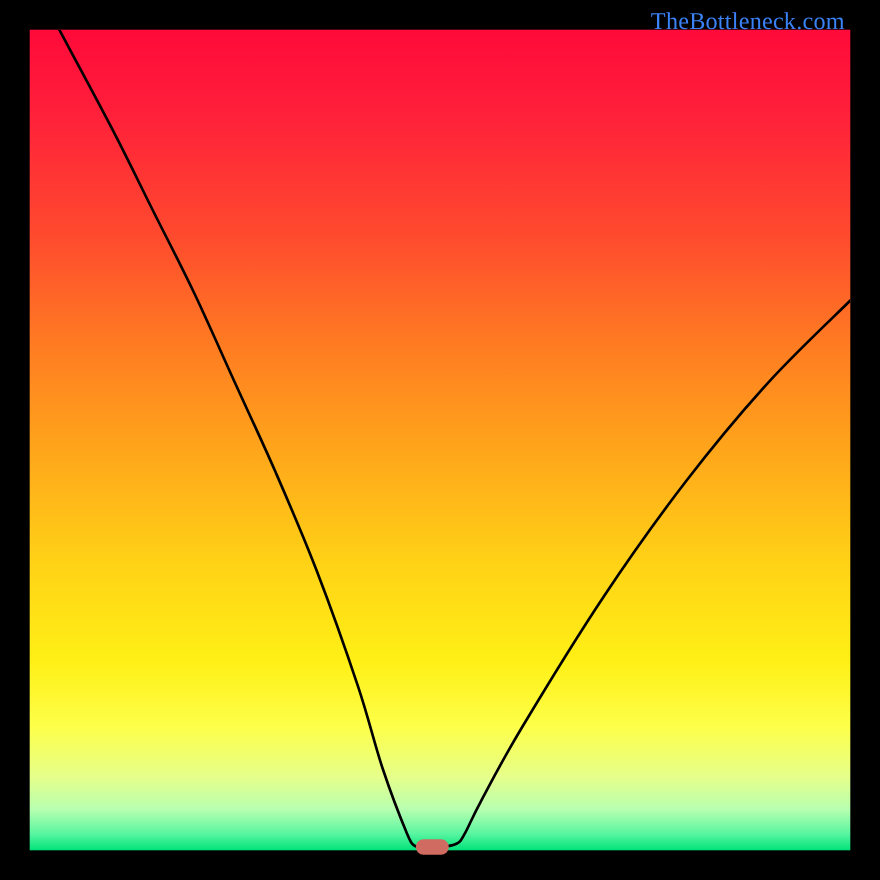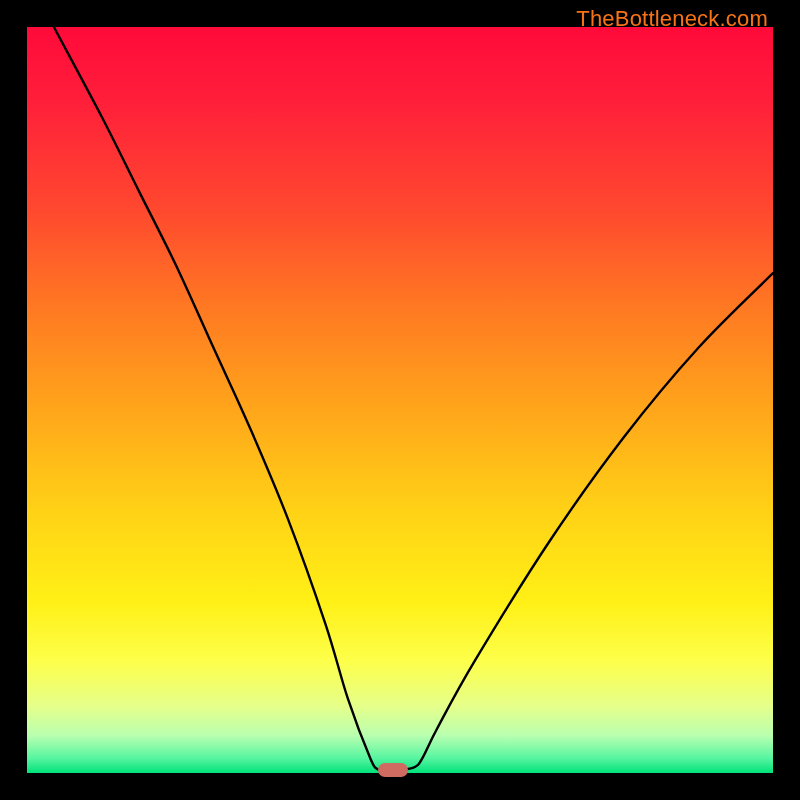--- a/index.html
+++ b/index.html
@@ -27,23 +27,23 @@
       #fdff4a 85%,
       #e6ff8a 91%,
       #b8ffb0 95%,
       #58f5a0 98%,
       #00e27a 100%);
   }
   .watermark {
     position: absolute;
     top: 6px;
     right: 32px;
-    font-family: Liberation Sans, sans-serif;
+    font-family: Liberation Serif, serif;
     font-size: 22px;
-    color: #f97316;
+    color: #3b82f6;
     letter-spacing: 0.2px;
   }
   .marker {
     position: absolute;
     width: 30px;
     height: 14px;
     border-radius: 8px;
     background: #cf6b61;
     transform: translate(-50%, -50%);
   }

